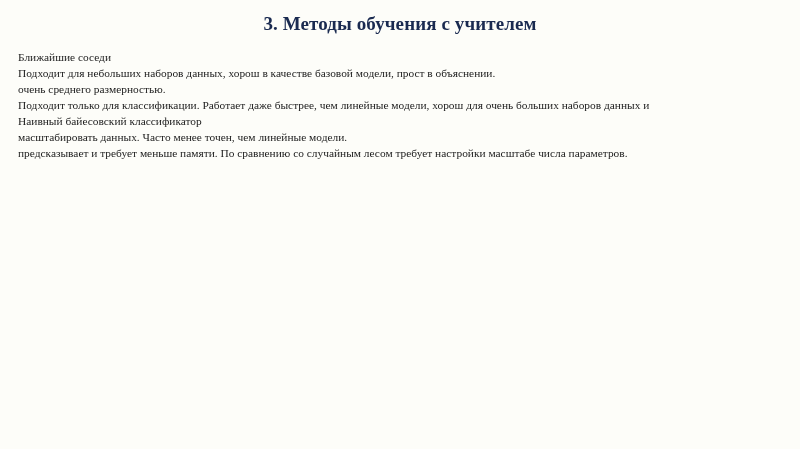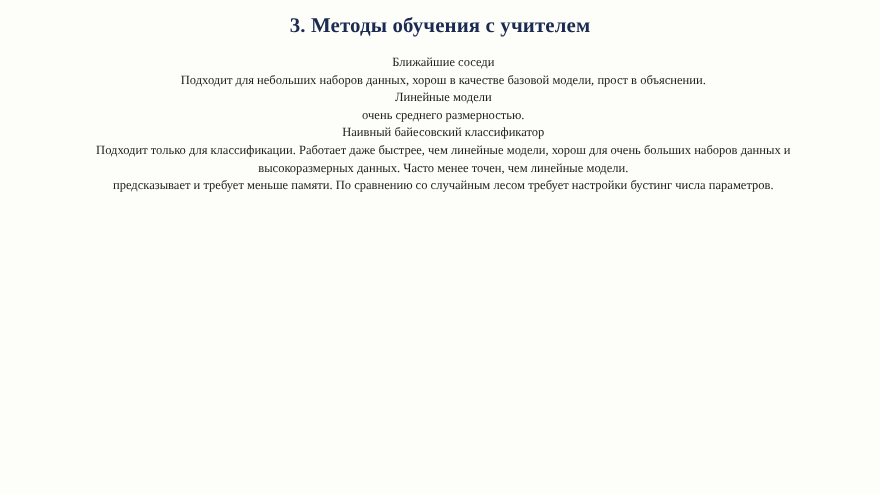--- a/index.html
+++ b/index.html
@@ -36,40 +36,38 @@
       width: 770px;
       font-family: "Liberation Serif", serif;
       font-size: 11.4px;
       line-height: 15.95px;
       color: #1c1c1c;
     }
     .line {
       display: block;
       white-space: nowrap;
       margin: 0;
-      text-align: center;
     }
   </style>
 </head>
 <body>
 
 <div class="slide">
   <h1 class="title">3. Методы обучения с учителем</h1>
 
   <div class="content">
     <div>
       <span class="line">Ближайшие соседи</span>
       <span class="line">Подходит для небольших наборов данных, хорош в качестве базовой модели, прост в объяснении.</span>
     </div>
     <div>
-      <span class="line">Линейные модели</span>
       <span class="line">очень среднего размерностью.</span>
     </div>
     <div>
+      <span class="line">Подходит только для классификации. Работает даже быстрее, чем линейные модели, хорош для очень больших наборов данных и</span>
       <span class="line">Наивный байесовский классификатор</span>
-      <span class="line">Подходит только для классификации. Работает даже быстрее, чем линейные модели, хорош для очень больших наборов данных и</span>
-      <span class="line">высокоразмерных данных. Часто менее точен, чем линейные модели.</span>
+      <span class="line">масштабировать данных. Часто менее точен, чем линейные модели.</span>
     </div>
     <div>
-      <span class="line">предсказывает и требует меньше памяти. По сравнению со случайным лесом требует настройки бустинг числа параметров.</span>
+      <span class="line">предсказывает и требует меньше памяти. По сравнению со случайным лесом требует настройки масштабе числа параметров.</span>
     </div>
   </div>
 </div>
 
 </body></html>

